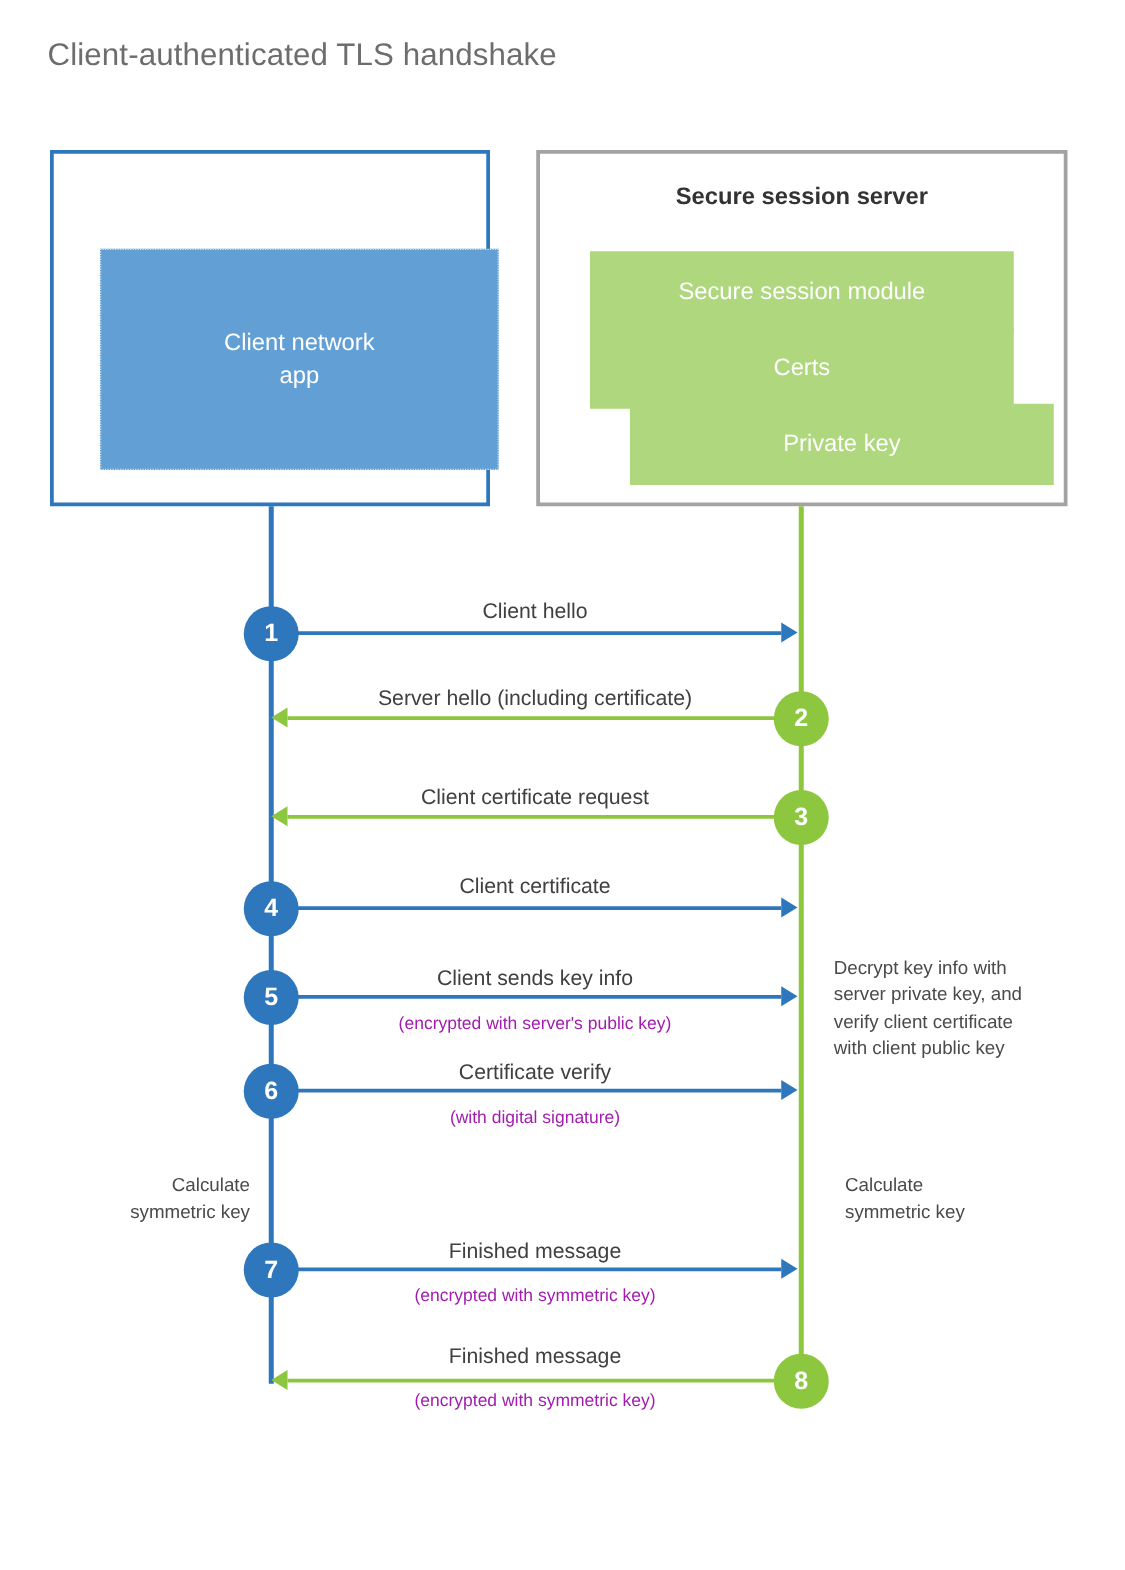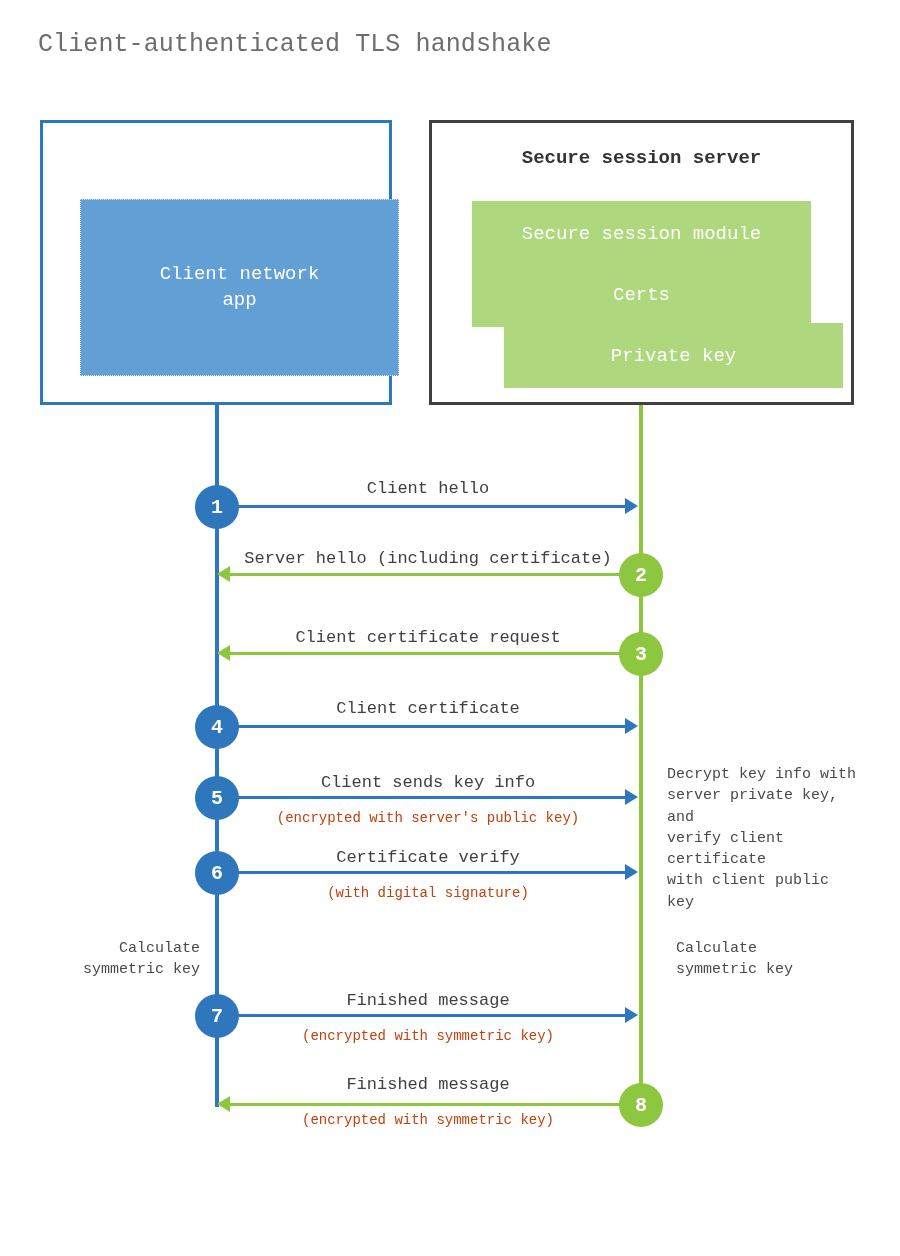--- a/index.html
+++ b/index.html
@@ -10,21 +10,20 @@
   body {
     font-family: "Liberation Sans", sans-serif;
     color: #3f3f3f;
   }
   #canvas {
     position: relative;
     width: 900px;
     height: 1256px;
     background: #ffffff;
     overflow: hidden;
-    font-family: Liberation Mono, monospace;
   }
 
   
   #title {
     position: absolute;
     left: 38px;
     top: 30px;
     font-size: 25px;
     font-weight: 400;
     color: #6d6d6d;
@@ -43,21 +42,21 @@
     top: 120px;
     width: 352px;
     height: 285px;
     border: 3px solid #2E77BC;
   }
   #server-box {
     left: 429px;
     top: 120px;
     width: 425px;
     height: 285px;
-    border: 3px solid #404040;
+    border: 3px solid #a3a3a3;
   }
   .entity-title {
     position: absolute;
     left: 0;
     right: 0;
     top: 24px;
     text-align: center;
     font-size: 19px;
     font-weight: bold;
     color: #333333;
@@ -160,21 +159,21 @@
     text-align: center;
     font-size: 17px;
     color: #404040;
     white-space: nowrap;
     transform: translateX(-50%);
   }
   .msg-sublabel {
     position: absolute;
     text-align: right;
     font-size: 14px;
-    color: #c2410c;
+    color: #a21caf;
     white-space: nowrap;
     transform: translateX(-50%);
   }
 
   
   .side-note {
     position: absolute;
     font-size: 15px;
     line-height: 1.42;
     color: #4a4a4a;

